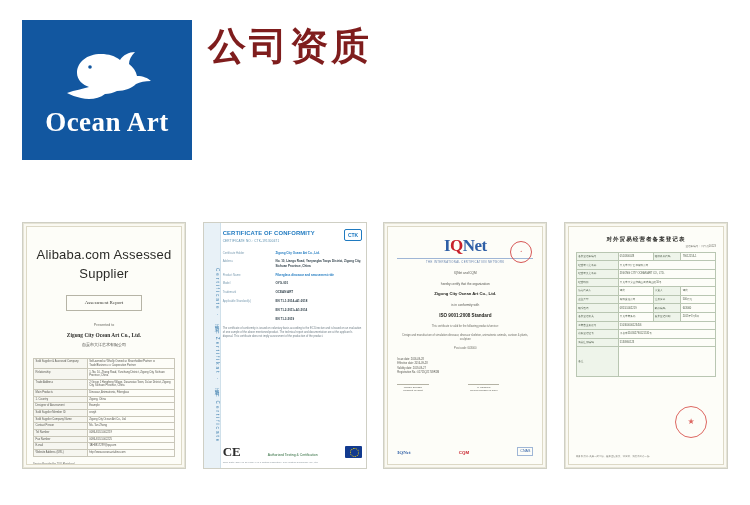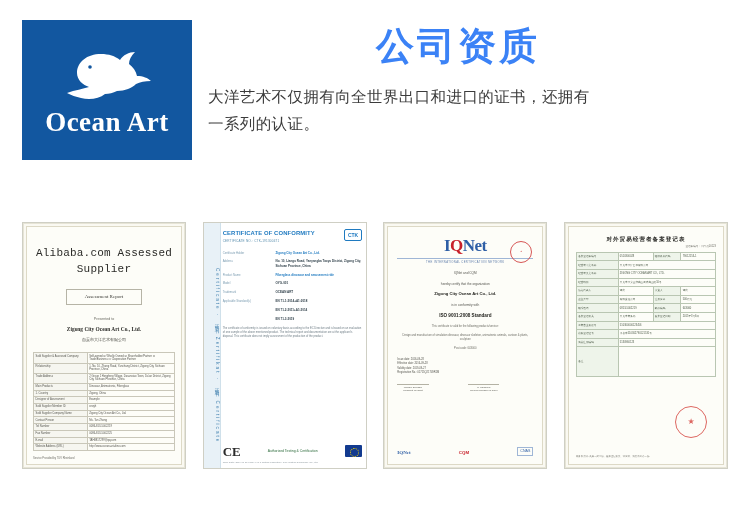--- a/index.html
+++ b/index.html
@@ -54,28 +54,27 @@
     letter-spacing: 0.5px;
     white-space: nowrap;
   }
   .header-text {
     position: absolute;
     left: 208px;
     top: 26px;
     width: 500px;
   }
   .header-title {
-    color: #3b82f6;
+    color: #7f1d1d;
     font-size: 38px;
     font-weight: bold;
     letter-spacing: 3px;
     line-height: 1.1;
     margin: 0 0 16px 0;
     font-family: "DejaVu Sans", "Liberation Sans", sans-serif;
-    text-align: center;
   }
   .header-sub {
     color: #3b3b3b;
     font-size: 15.5px;
     line-height: 1.75;
     letter-spacing: 0.4px;
     max-width: 390px;
     font-family: "DejaVu Sans", "Liberation Sans", sans-serif;
   }
 
@@ -108,22 +107,22 @@
     border: 1px solid #d8d6c6;
     box-sizing: border-box;
     padding: 5px 6px;
     overflow: hidden;
   }
   .cert-inner.plain { border: none; }
 
   
   .c1-title {
     text-align: center;
-    font-family: Liberation Mono, monospace;
-    font-size: 11px;
+    font-family: Liberation Sans, sans-serif;
+    font-size: 13px;
     color: #2b2b28;
     margin-top: 14px;
     letter-spacing: 0.2px;
   }
   .c1-box {
     margin: 11px auto 0;
     width: 74px;
     border: 1px solid #b6b4a6;
     text-align: center;
     font-size: 5px;
@@ -248,21 +247,21 @@
     font-size: 2.7px;
     color: #6e7c85;
     line-height: 1.5;
   }
   .c2-bottom {
     position: absolute;
     left: 0; right: 0; bottom: 0;
   }
   .c2-marks {
     display: flex;
-    align-items: center;
+    align-items: flex-end;
     justify-content: space-between;
   }
   .c2-ce {
     font-size: 13px;
     font-weight: bold;
     font-family: "Liberation Serif", serif;
     color: #2b2b2b;
     line-height: 1;
   }
   .c2-sgs {
@@ -482,21 +481,20 @@
         <svg viewBox="0 0 96 58" width="96" height="58" aria-hidden="true">
           <path d="M8 50 C16 47 24 46 30 44 C24 42 18 37 18 30 C18 19 28 11 42 11 C50 11 56 13 61 17 C64 12 70 9 76 9 C72 13 70 17 70 21 C74 24 77 28 78 33 C84 33 89 35 92 38 C86 38 81 39 77 41 C73 45 66 48 58 48 C54 50 50 51 46 51 C40 56 30 57 22 55 C17 54 12 52 8 50 Z" fill="#ffffff"></path>
           <circle cx="31" cy="24" r="1.8" fill="#1257a0"></circle>
         </svg>
       </div>
       <div class="logo-wordmark">Ocean Art</div>
     </div>
 
     <div class="header-text">
       <div class="header-title">公司资质</div>
-      <div class="header-sub">大洋艺术不仅拥有向全世界出口和进口的证书，还拥有一系列的认证。</div>
     </div>
   </div>
 
   <div class="cert-row">
 
     <div class="cert blurwrap">
       <div class="orn"></div>
       <div class="cert-inner plain">
         <div class="c1-title">Alibaba.com Assessed Supplier</div>
         <div class="c1-box">Assessment Report</div>

